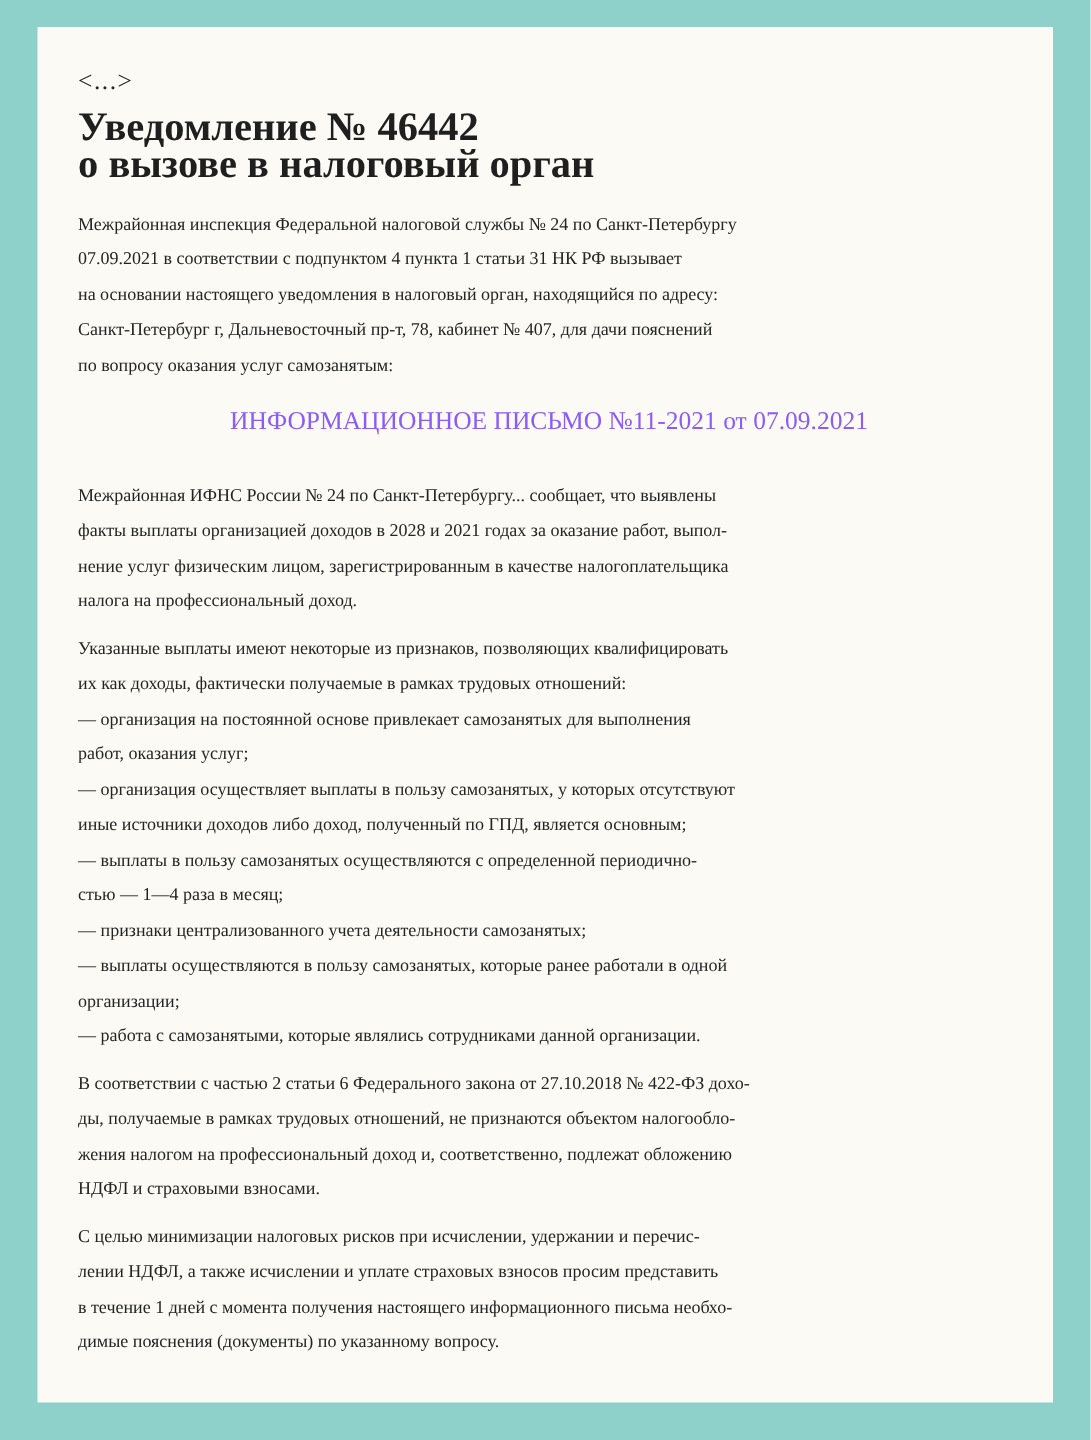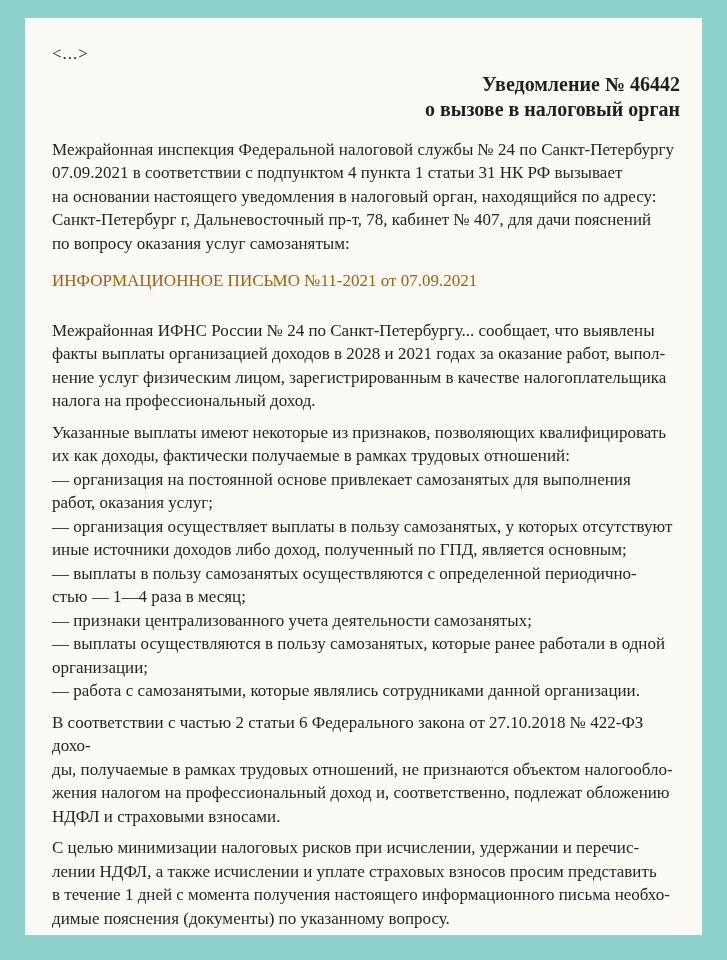--- a/index.html
+++ b/index.html
@@ -27,43 +27,43 @@
     color: #242424;
   }
   .omission {
     font-size: 17px;
     line-height: 23.5px;
     letter-spacing: 1px;
     color: #242424;
   }
   .omission.top { margin: 0 0 6px 0; }
   .doc-title {
-    text-align: right;
+    text-align: left;
     font-weight: bold;
-    font-size: 20px;
+    font-size: 27px;
     line-height: 25px;
     margin: 0 0 16px 0;
     white-space: pre-line;
     color: #1f1f1f;
   }
   .para {
-    font-size: 17px;
+    font-size: 12px;
     line-height: 23.5px;
     margin: 0 0 8px 0;
     white-space: pre-line;
     color: #242424;
   }
   .para.intro { margin-bottom: 14px; }
   .letter-heading {
     font-size: 17px;
     line-height: 23.5px;
-    text-align: left;
+    text-align: center;
     margin: 0 0 26px 0;
     white-space: nowrap;
-    color: #a16207;
+    color: #8b5cf6;
   }
 </style>
 </head>
 <body style="background: rgb(142, 209, 203);">
 
 <div class="document" style="background: rgb(251, 250, 245);">
 
   <div class="omission top">&lt;...&gt;</div>
 
   <div class="doc-title">Уведомление № 46442

